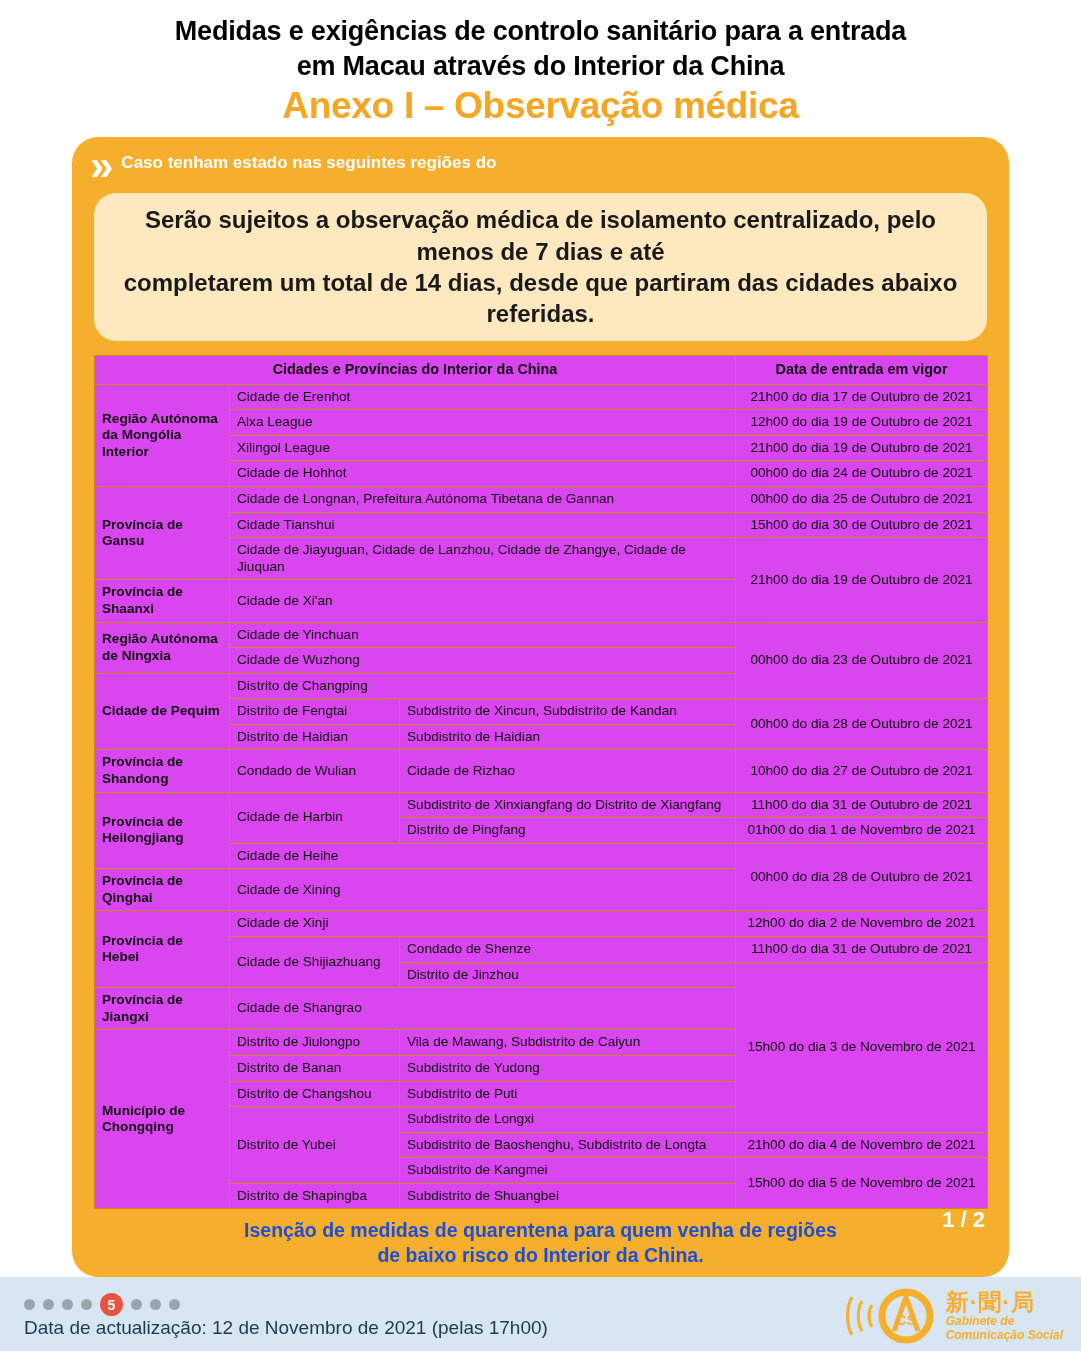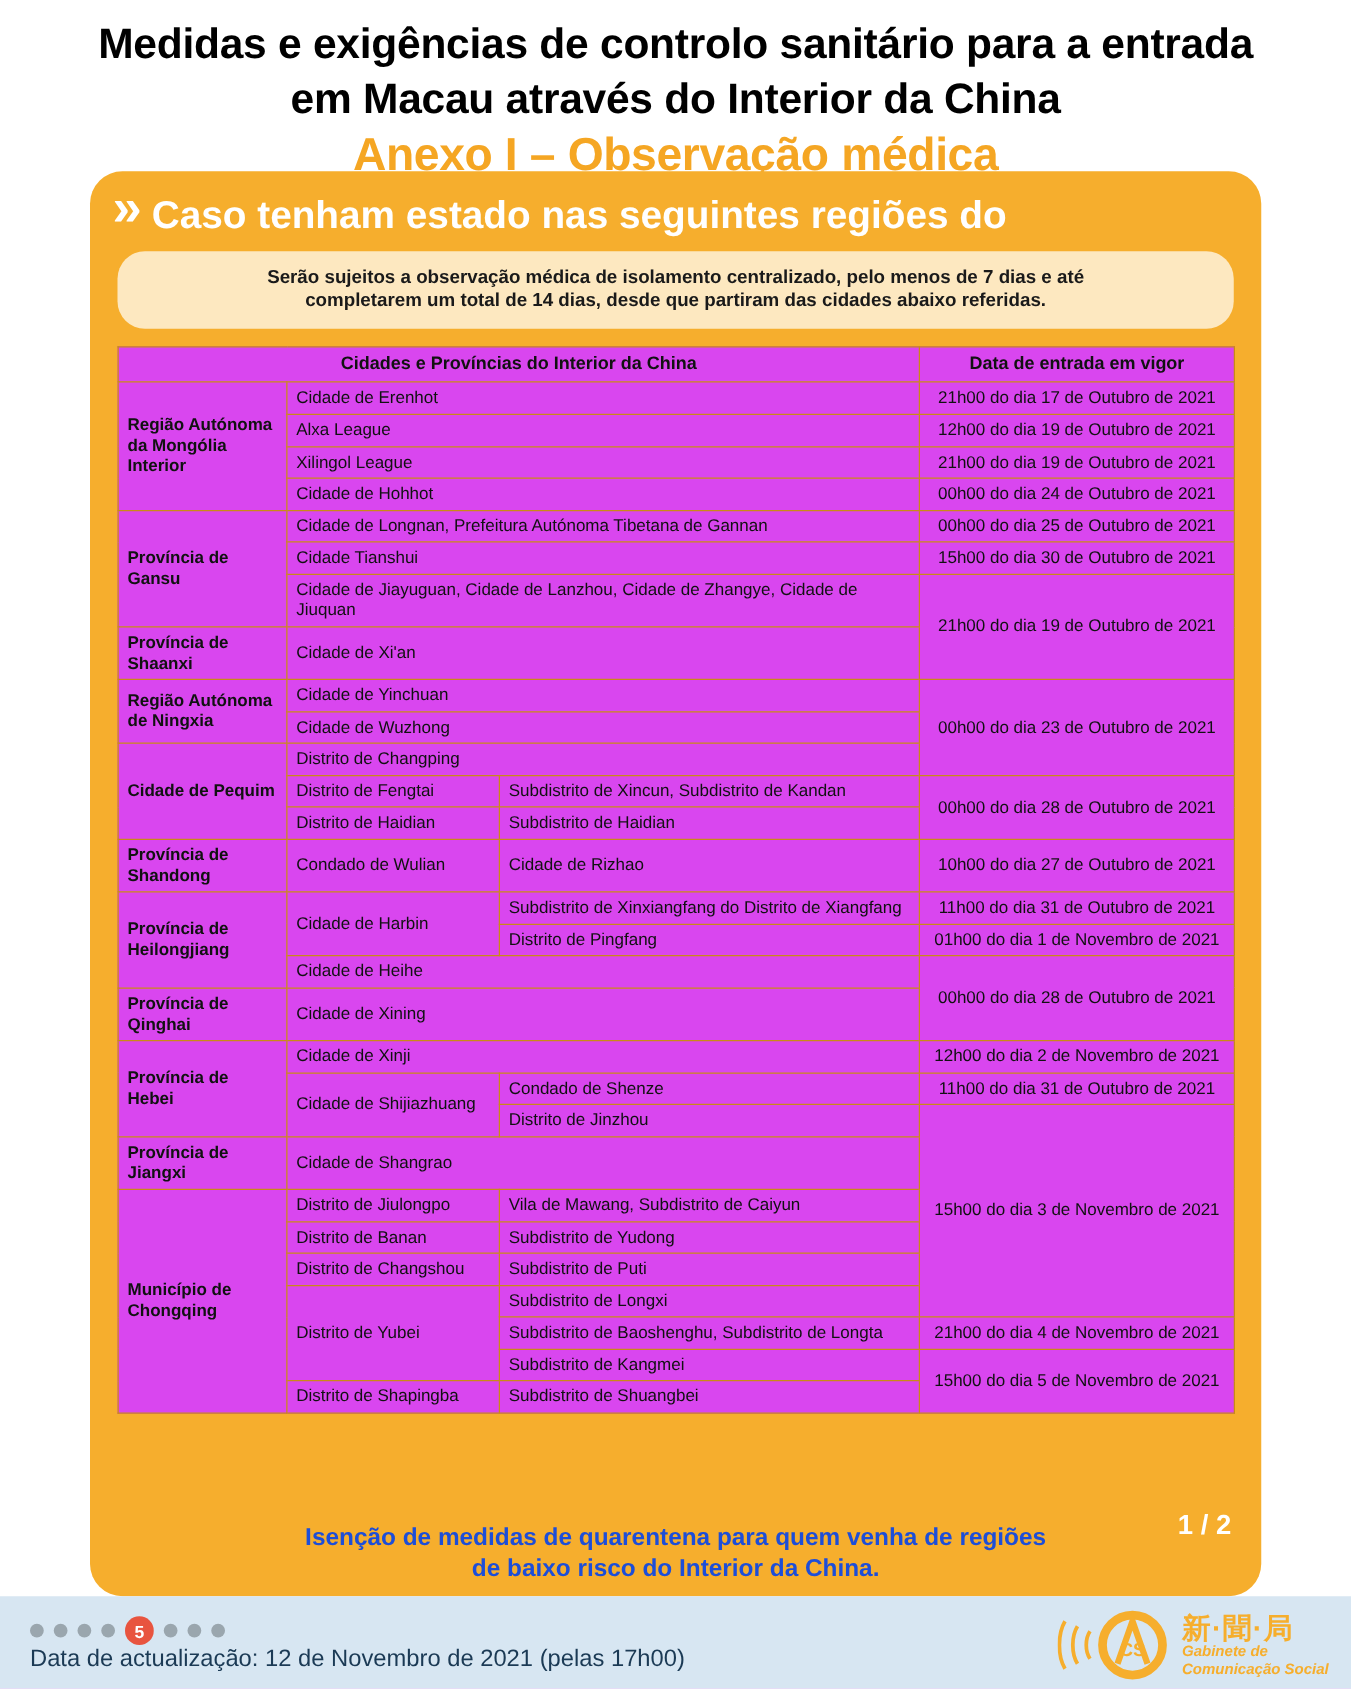--- a/index.html
+++ b/index.html
@@ -11,21 +11,21 @@
     font-family: "Liberation Sans", sans-serif;
     position: relative;
     overflow: hidden;
   }
   
   .title-wrap {
     padding: 14px 40px 0 40px;
     text-align: center;
   }
   .main-title {
-    font-size: 34px;
+    font-size: 27px;
     font-weight: bold;
     color: #000000;
     line-height: 1.28;
     letter-spacing: -0.2px;
   }
   .sub-title {
     margin-top: 4px;
     font-size: 37px;
     font-weight: bold;
     color: #F5A623;
@@ -51,33 +51,33 @@
     color: #ffffff;
     font-size: 42px;
     line-height: 0.82;
     font-weight: bold;
     margin-right: 8px;
     margin-top: -2px;
     flex: 0 0 auto;
   }
   .card-header-text {
     color: #ffffff;
-    font-size: 31px;
+    font-size: 17px;
     font-weight: bold;
     line-height: 1.22;
     padding-top: 2px;
   }
   .notice {
     margin: 4px 22px 0 22px;
     background: #FDE8C0;
     border-radius: 22px;
     padding: 11px 24px 12px 24px;
     text-align: center;
     color: #1a1a1a;
-    font-size: 15px;
+    font-size: 24px;
     font-weight: bold;
     line-height: 1.3;
   }
   
   table.vigor {
     border-collapse: collapse;
     margin: 14px 22px 0 22px;
     width: calc(100% - 44px);
     background: #d946ef;
     table-layout: fixed;

